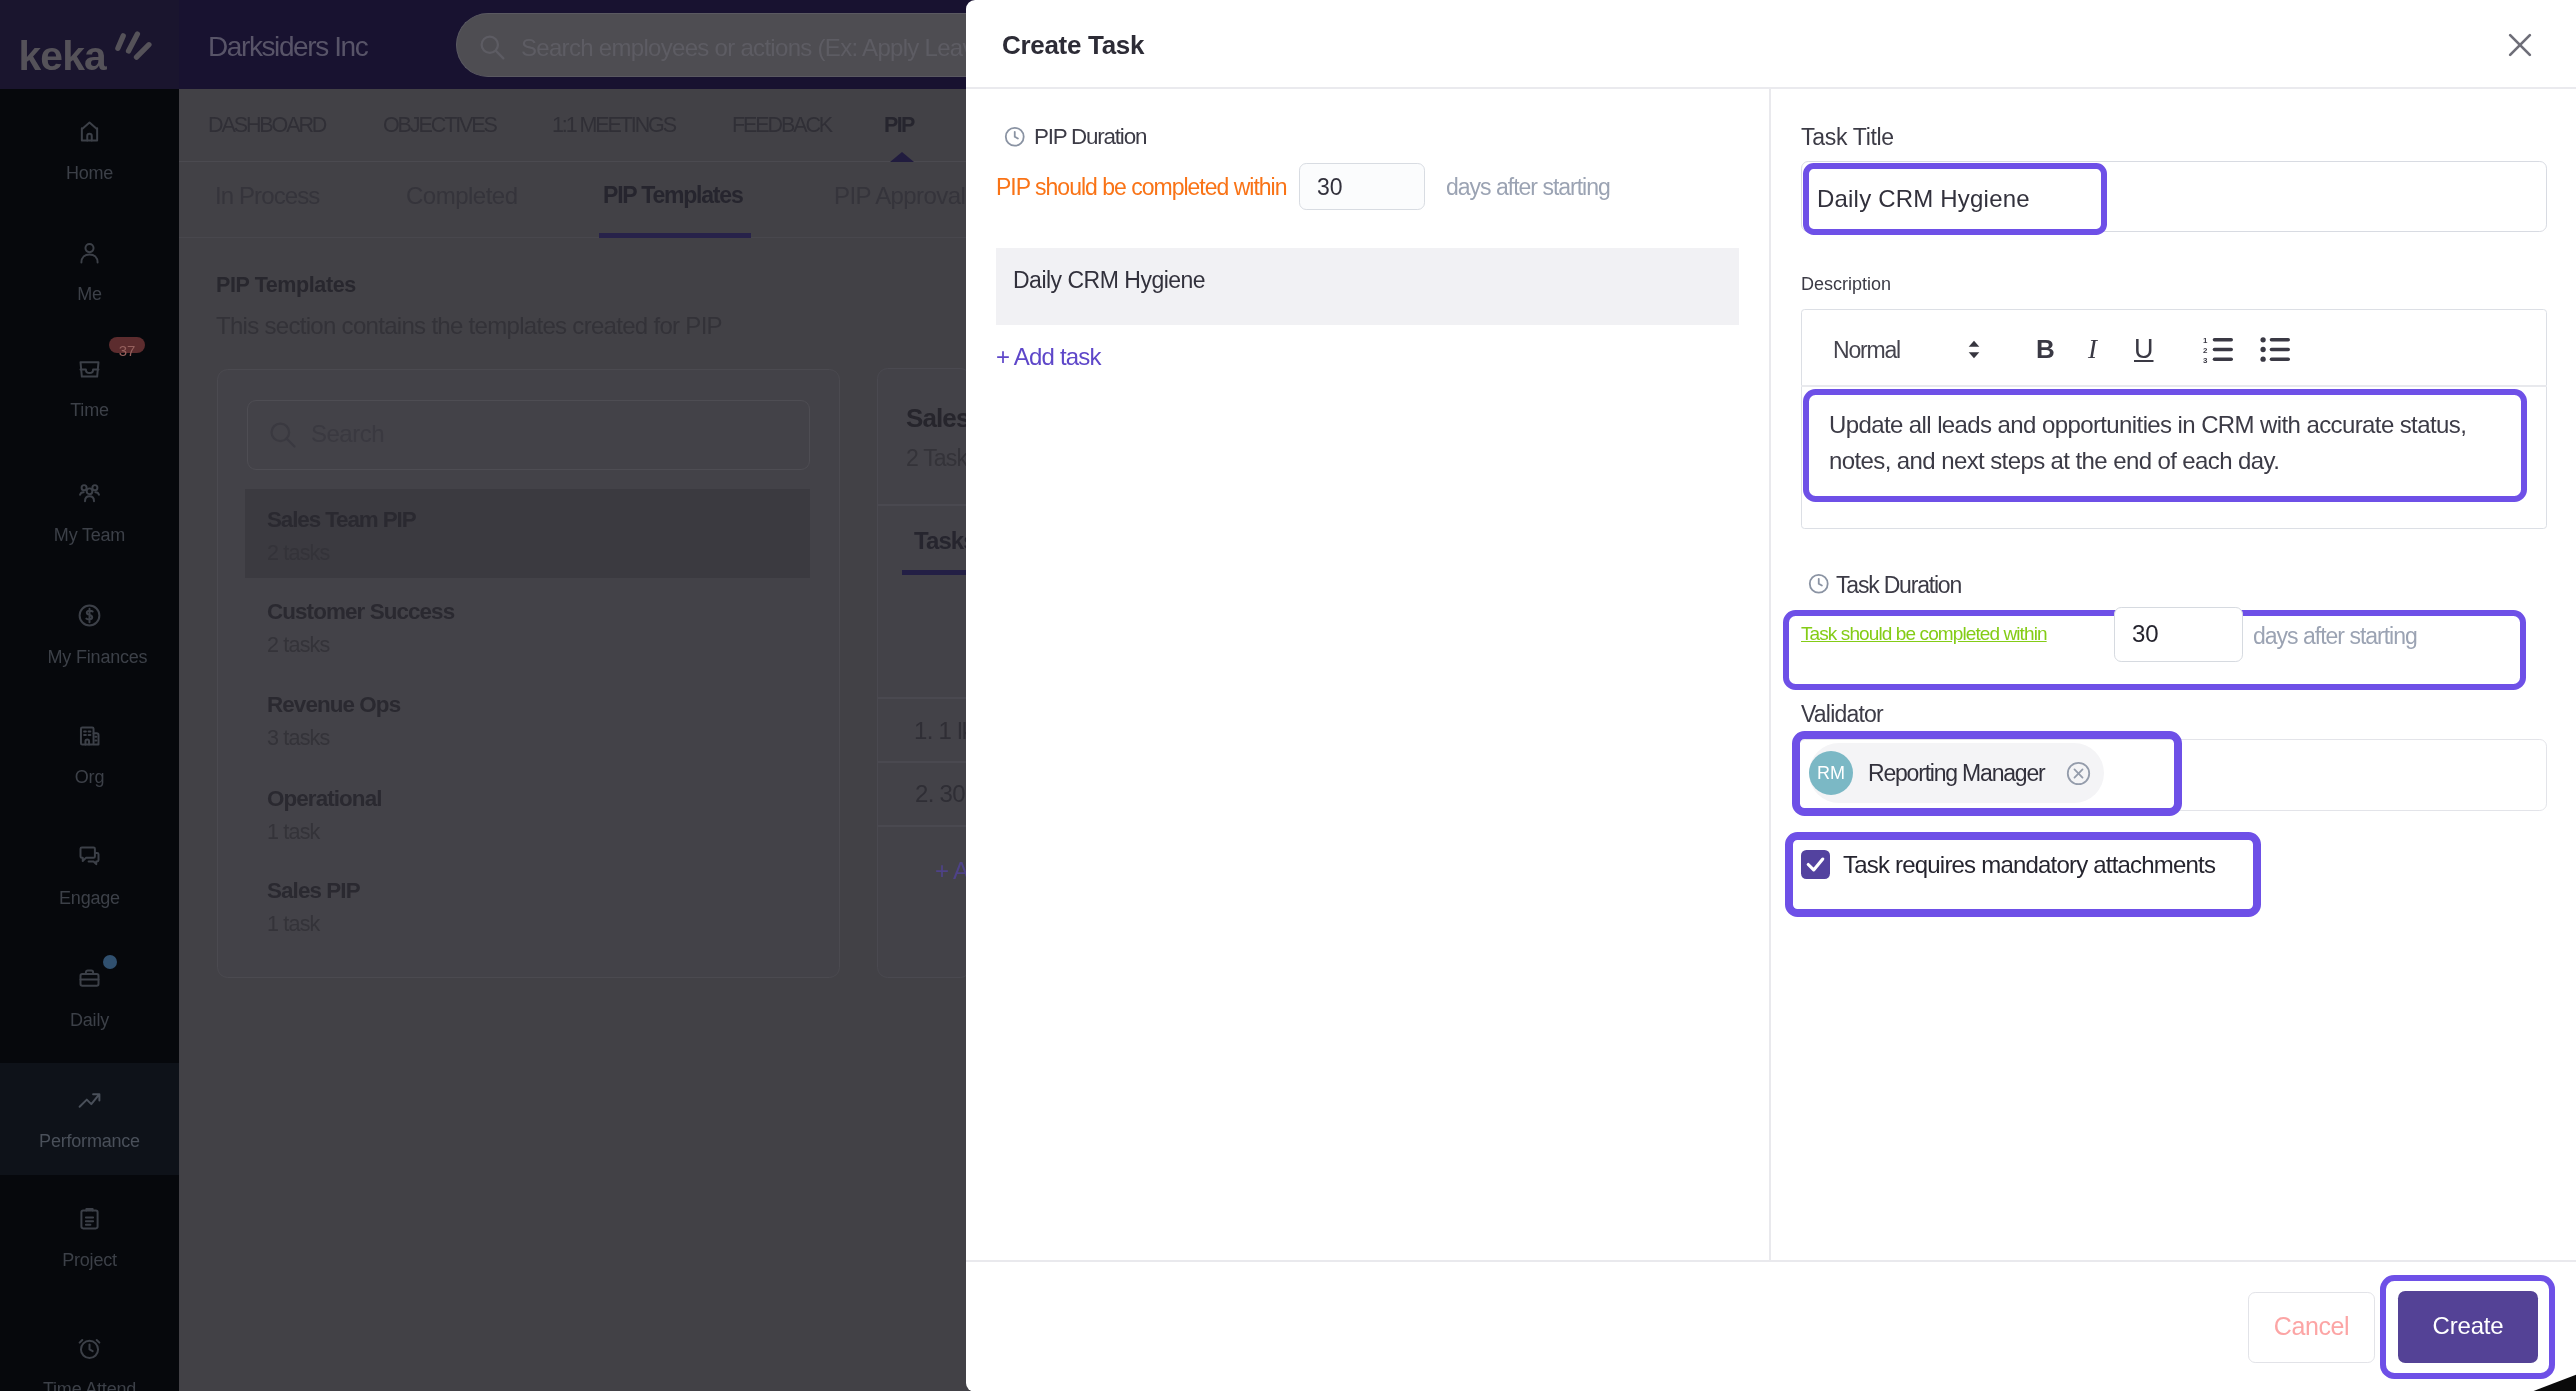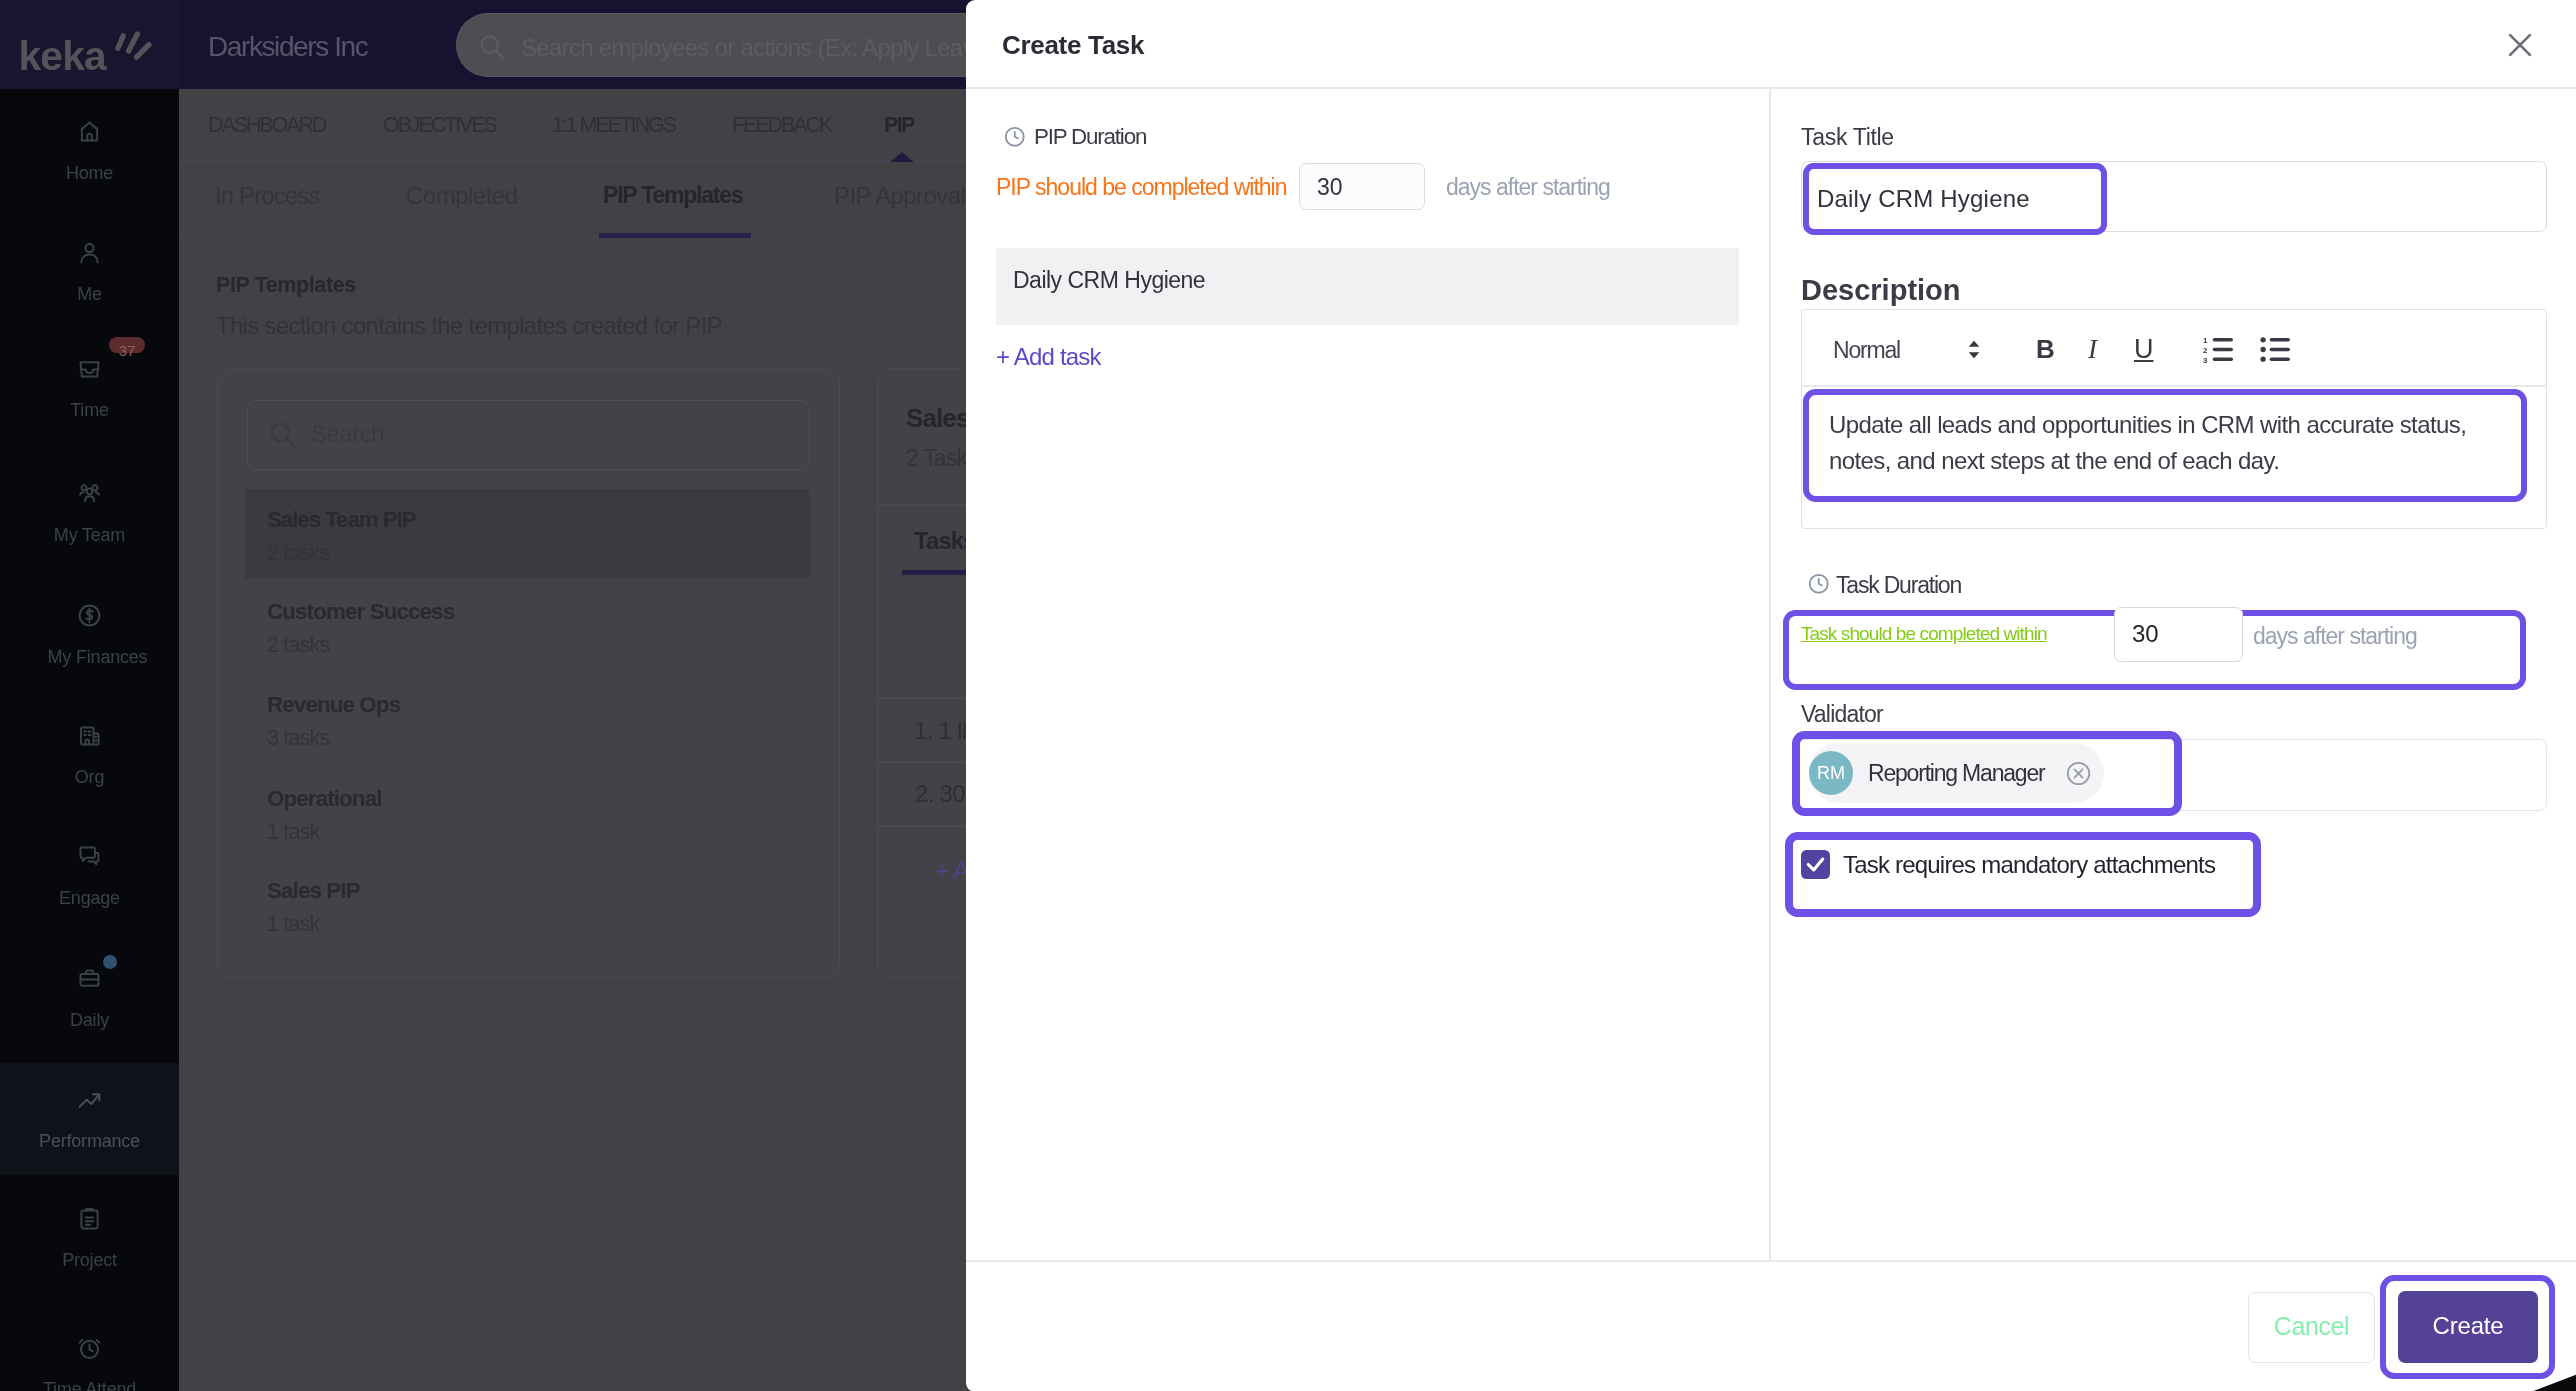--- a/index.html
+++ b/index.html
@@ -178,21 +178,21 @@
 <div class="abs" style="left:996px;top:248px;width:743px;height:77px;background:#f1f1f4;"></div>
 <div class="abs" style="left:1013px;top:267px;font-size:23px;letter-spacing:-0.5px;color:#32313c;">Daily CRM Hygiene</div>
 
 <div class="abs" style="left:996px;top:343px;font-size:24px;letter-spacing:-0.8px;color:#5e47c9;">+ Add task</div>
 
 <div class="abs" style="left:1801px;top:124px;font-size:23px;letter-spacing:-0.3px;color:#3c3b46;">Task Title</div>
 <div class="abs" style="left:1801px;top:161px;width:746px;height:71px;border:1.8px solid #d8dbe2;border-radius:7.2px;"></div>
 <div class="abs" style="left:1817px;top:185px;font-size:24px;letter-spacing:0.2px;color:#32313c;">Daily CRM Hygiene</div>
 <div class="abs" style="left:1803px;top:163px;width:304px;height:72px;border:6.3px solid #6e50e7;border-radius:10.7px;"></div>
 
-<div class="abs" style="left:1801px;top:274px;font-size:29px;color:#3c3b46;font-weight:bold;">Description</div>
+<div class="abs" style="left:1801px;top:274px;font-size:18px;color:#3c3b46;">Description</div>
 <div class="abs" style="left:1801px;top:309px;width:746px;height:220px;border:1.8px solid #dcdfe5;border-radius:3.6px;"></div>
 <div class="abs" style="left:1801px;top:385px;width:746px;height:1.8px;background:#e8e9ed;"></div>
 <div class="abs" style="left:1833px;top:337px;font-size:23px;letter-spacing:-1.2px;color:#45444e;">Normal</div>
 <svg class="abs" style="left:1966px;top:338px;" width="16" height="23" viewBox="0 0 18 26">
     <path d="M3 10 L9 3 L15 10 Z" fill="#37363f"></path>
     <path d="M3 16 L9 23 L15 16 Z" fill="#37363f"></path>
   </svg>
 <div class="abs" style="left:2036px;top:334px;font-size:26px;font-weight:bold;color:#3a3944;">B</div>
 <div class="abs" style="left:2088px;top:334px;font-size:27px;font-style:italic;font-family:'Liberation Serif',serif;color:#3a3944;">I</div>
 <div class="abs" style="left:2134px;top:334px;font-size:27px;text-decoration:underline;color:#3a3944;">U</div>
@@ -246,21 +246,21 @@
 
 <div class="abs" style="left:1785px;top:832px;width:476px;height:85px;border:8px solid #6e50e7;border-radius:12.5px;"></div>
 <div class="abs" style="left:1801px;top:850px;width:29px;height:29px;background:#53429f;border-radius:5.4px;"></div>
 <svg class="abs" style="left:1801px;top:850px;" width="29" height="29" viewBox="0 0 32 32">
     <path d="M8 16 L14 22 L24 10" fill="none" stroke="#fff" stroke-width="3.5" stroke-linecap="round" stroke-linejoin="round"></path>
   </svg>
 <div class="abs" style="left:1843px;top:851px;font-size:24px;letter-spacing:-0.8px;color:#26252f;">Task requires mandatory attachments</div>
 
 <div class="abs" style="left:966px;top:1260px;width:1610px;height:1.8px;background:#e9e9ed;"></div>
 <div class="abs" style="left:2248px;top:1292px;width:127px;height:71px;border:1.8px solid #e2e3e8;border-radius:7.2px;background:#fff;"></div>
-<div class="abs" style="left:2248px;top:1312px;width:127px;text-align:center;font-size:25px;letter-spacing:-0.4px;color:#86efac;">Cancel</div>
+<div class="abs" style="left:2248px;top:1312px;width:127px;text-align:center;font-size:25px;letter-spacing:-0.4px;color:#fca5a5;">Cancel</div>
 <div class="abs" style="left:2398px;top:1291px;width:140px;height:72px;background:#544296;border-radius:7.2px;"></div>
 <div class="abs" style="left:2398px;top:1312px;width:140px;text-align:center;font-size:24px;letter-spacing:-0.2px;color:#ffffff;">Create</div>
 <div class="abs" style="left:2380px;top:1275px;width:175px;height:104px;border:6.3px solid #6e50e7;border-radius:14.3px;"></div>
 
 <svg class="abs" style="left:2531px;top:1373px;" width="45" height="19" viewBox="0 0 50 21">
     <path d="M50 21 L0 21 L50 2 Z" fill="#0a0a0a"></path>
   </svg>
 
 
 </body></html>

